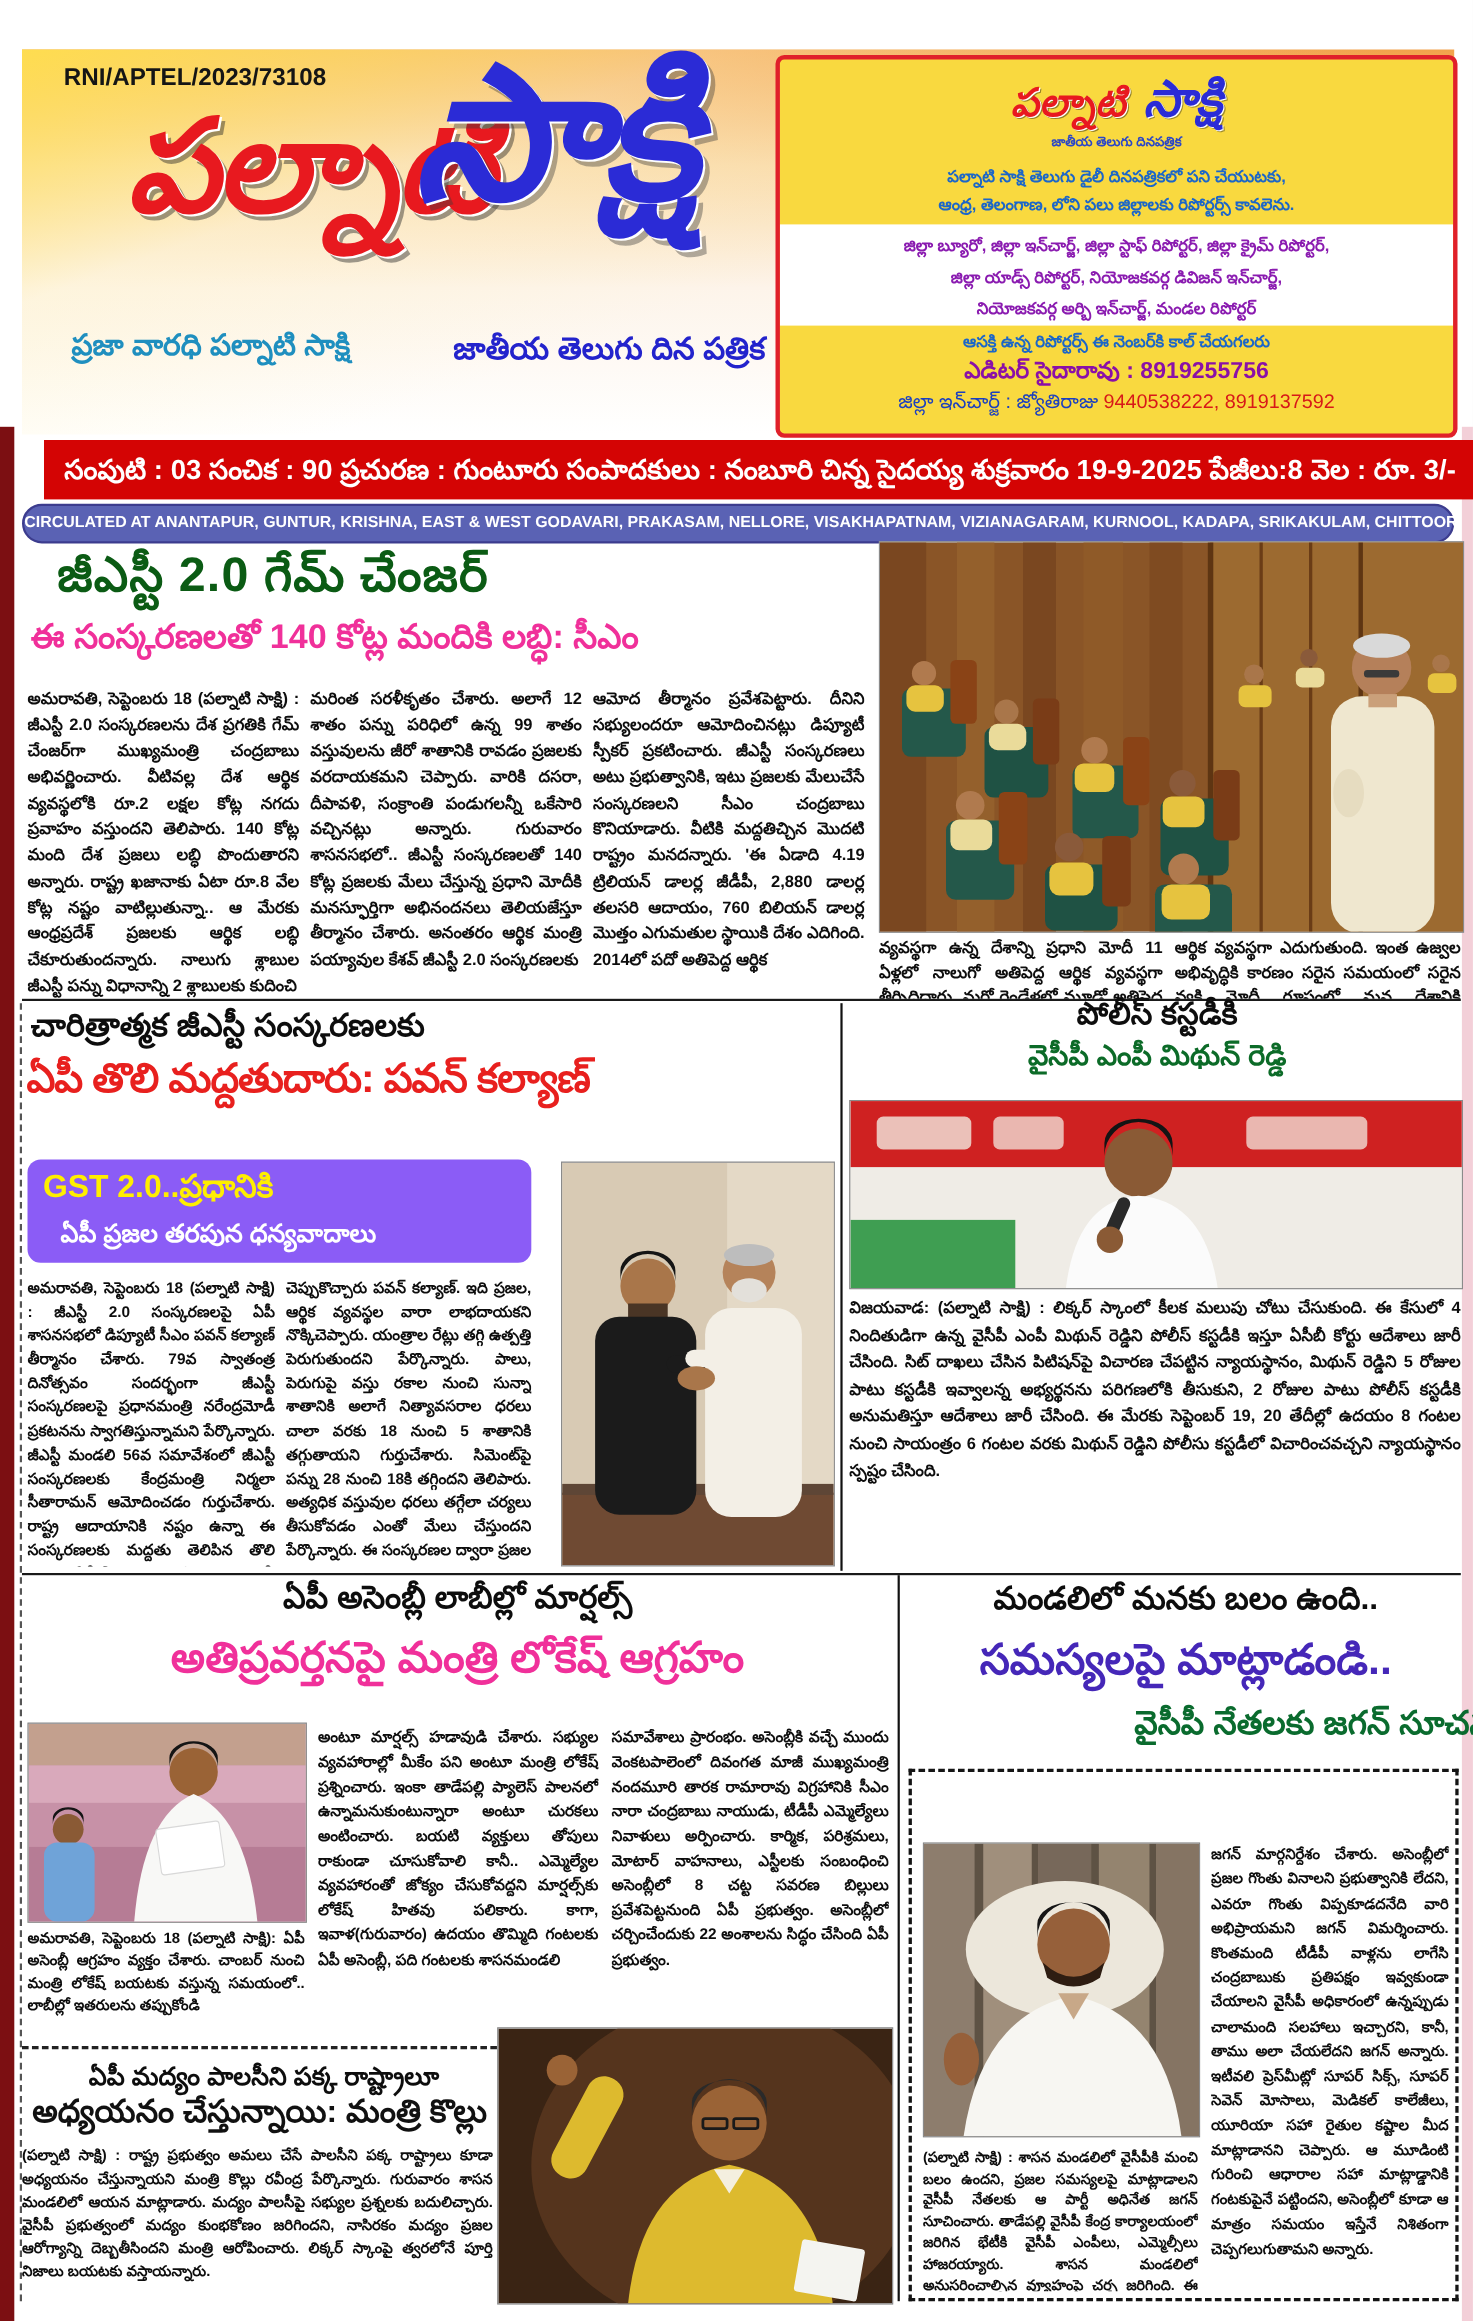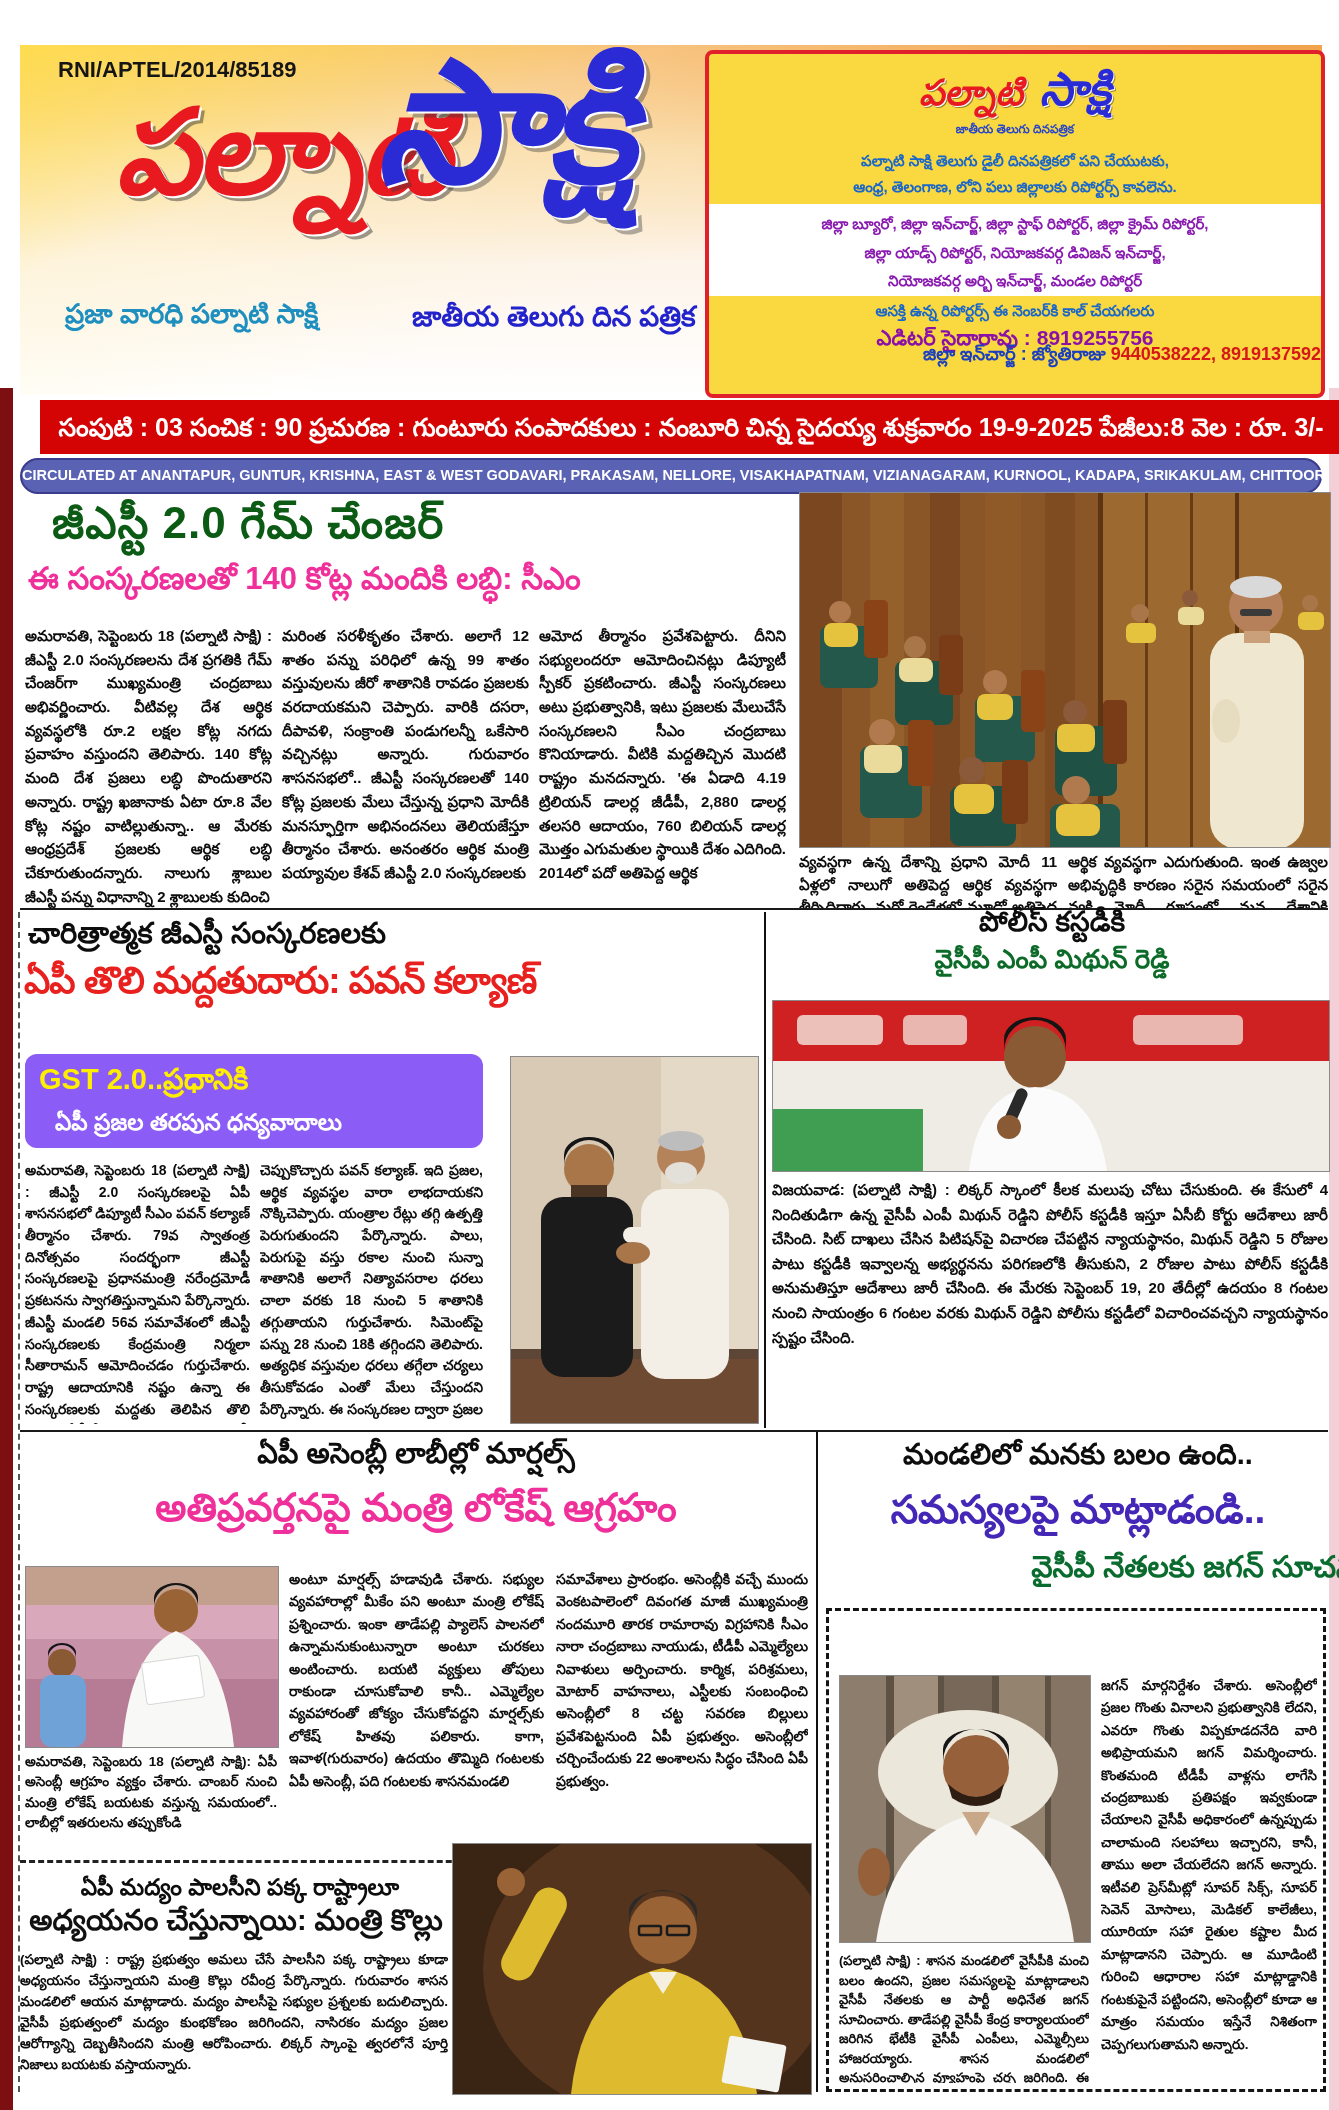--- a/index.html
+++ b/index.html
@@ -34,22 +34,22 @@
   .ad-logo-sub{position:absolute;left:0;top:68px;width:100%;text-align:center;
     font-size:12px;font-weight:700;color:#2a46c8;}
   .ad-intro{position:absolute;left:0;top:94px;width:100%;text-align:center;
     font-size:15px;font-weight:700;color:#1b66c9;line-height:1.75;}
   .ad-roles{position:absolute;left:0;top:156px;width:100%;text-align:center;
     font-size:15px;font-weight:700;color:#8a1bb0;line-height:1.9;}
   .ad-call{position:absolute;left:0;top:248px;width:100%;text-align:center;
     font-size:15px;font-weight:700;color:#1b66c9;}
   .ad-editor{position:absolute;left:0;top:272px;width:100%;text-align:center;
     font-size:21px;font-weight:900;color:#8a10a8;}
-  .ad-incharge{position:absolute;left:0;top:290px;width:100%;text-align:right;
-    font-size:18px;font-weight:700;color:#1b3fc0;}
+  .ad-incharge{position:absolute;left:0;top:301px;width:100%;text-align:center;
+    font-size:18px;font-weight:400;color:#1b3fc0;}
   .ad-incharge .num{color:#d81818;}
   
   .redbar{left:20px;top:400px;width:1302px;height:54px;background:#d40404;margin-left:20px;}
   .redbar span{display:block;text-align:center;line-height:54px;font-size:25px;font-weight:800;
     color:#ffffff;white-space:nowrap;}
   .bluebar{left:20px;top:458px;width:1302px;height:36px;background:#5a62b4;border-radius:18px;
     border:2px solid #3c3c8e;box-sizing:border-box;}
   .bluebar span{display:block;text-align:center;line-height:31px;font-size:14.5px;font-weight:800;
     color:#ffffff;white-space:nowrap;}
   
@@ -87,21 +87,21 @@
 </head>
 <body>
 
 <div class="page">
 
   <div class="abs edge-left"></div>
   <div class="abs edge-right"></div>
   <div class="abs fold-dash"></div>
 
   <div class="abs header">
-    <div class="abs rni" style="left:38px;top:12px;">RNI/APTEL/2014/85189</div>
+    <div class="abs rni" style="left:38px;top:12px;">RNI/APTEL/2023/73108</div>
     <div class="abs title-red" style="left:95px;top:48px;">పల్నాటి</div>
     <div class="abs title-blue" style="left:355px;top:-8px;">సాక్షి</div>
     <div class="abs tag-left" style="left:45px;top:254px;">ప్రజా వారధి పల్నాటి సాక్షి</div>
     <div class="abs tag-right" style="left:392px;top:256px;">జాతీయ తెలుగు దిన పత్రిక</div>
 
     <div class="abs adbox">
       <div class="ad-white"></div>
       <div class="ad-logo-row">
         <span class="ad-logo-red">పల్నాటి</span>
         <span class="ad-logo-blue">సాక్షి</span>

